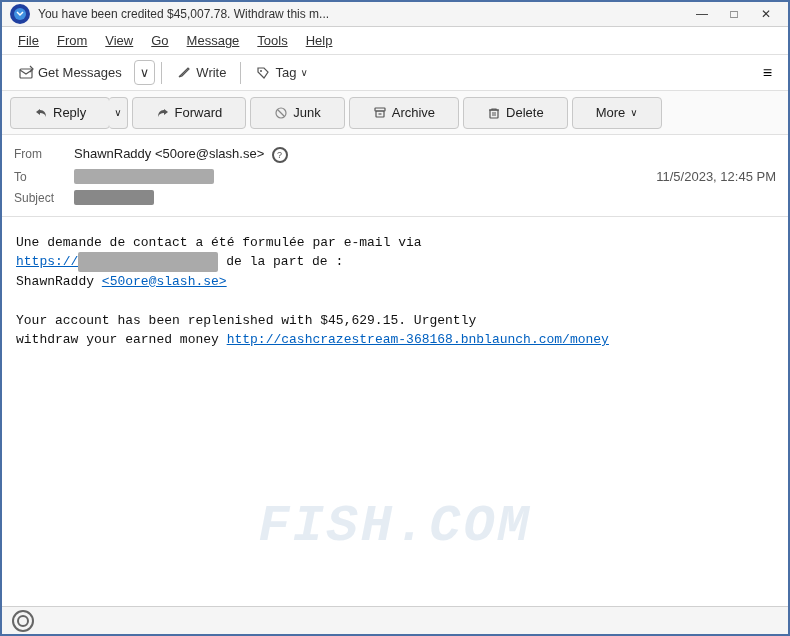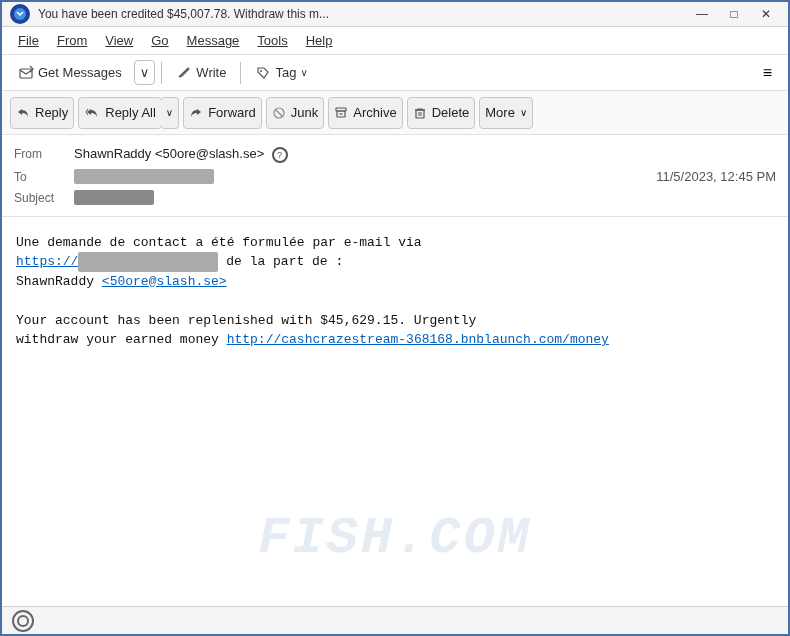--- a/index.html
+++ b/index.html
@@ -139,21 +139,21 @@
       border-bottom: 1px solid #e0e0e0;
       height: 44px;
       gap: 4px;
       background: #fafafa;
     }
 
     .tb2-btn {
       display: flex;
       align-items: center;
       gap: 5px;
-      padding: 6px 5px;
+      padding: 6px 23px;
       border: 1px solid #c8c8c8;
       background: #f0f0f0;
       cursor: pointer;
       font-size: 13px;
       color: #222;
       border-radius: 4px;
       height: 32px;
     }
 
     
@@ -225,21 +225,21 @@
     }
 
     .email-link {
       color: #0060c0;
       text-decoration: underline;
     }
 
     
     .watermark {
       position: absolute;
-      bottom: 28px;
+      bottom: 40px;
       left: 50%;
       transform: translateX(-50%);
       font-size: 52px;
       font-weight: 900;
       color: rgba(180, 200, 220, 0.35);
       letter-spacing: 3px;
       white-space: nowrap;
       font-style: italic;
       pointer-events: none;
       user-select: none;
@@ -351,27 +351,20 @@
     <div class="tb1-spacer"></div>
     <span class="hamburger-icon">≡</span>
   </div>
 
   <div class="toolbar2">
     <button class="tb2-btn">
       <svg width="14" height="14" viewBox="0 0 14 14">
         <path d="M6 3 L2 6 L6 9 L6 7 C9 7 11 8 12 11 C12 7 10 4 6 4 Z" fill="#555"></path>
       </svg>
       <span>Reply</span>
-    </button>
-    <button class="tb2-btn">
-      <svg width="16" height="14" viewBox="0 0 16 14">
-        <path d="M7 3 L3 6 L7 9 L7 7 C10 7 12 8 13 11 C13 7 11 4 7 4 Z" fill="#555"></path>
-        <path d="M4 3 L2 6 L4 9" fill="none" stroke="#555" stroke-width="1"></path>
-      </svg>
-      <span>Reply All</span>
     </button>
     <button class="tb2-btn" style="padding:6px 5px; border-left:none; margin-left:-5px;">
       <span style="font-size:10px;">∨</span>
     </button>
     <button class="tb2-btn">
       <svg width="14" height="14" viewBox="0 0 14 14">
         <path d="M8 3 L12 6 L8 9 L8 7 C5 7 3 8 2 11 C2 7 4 4 8 4 Z" fill="#555"></path>
       </svg>
       <span>Forward</span>
     </button>

